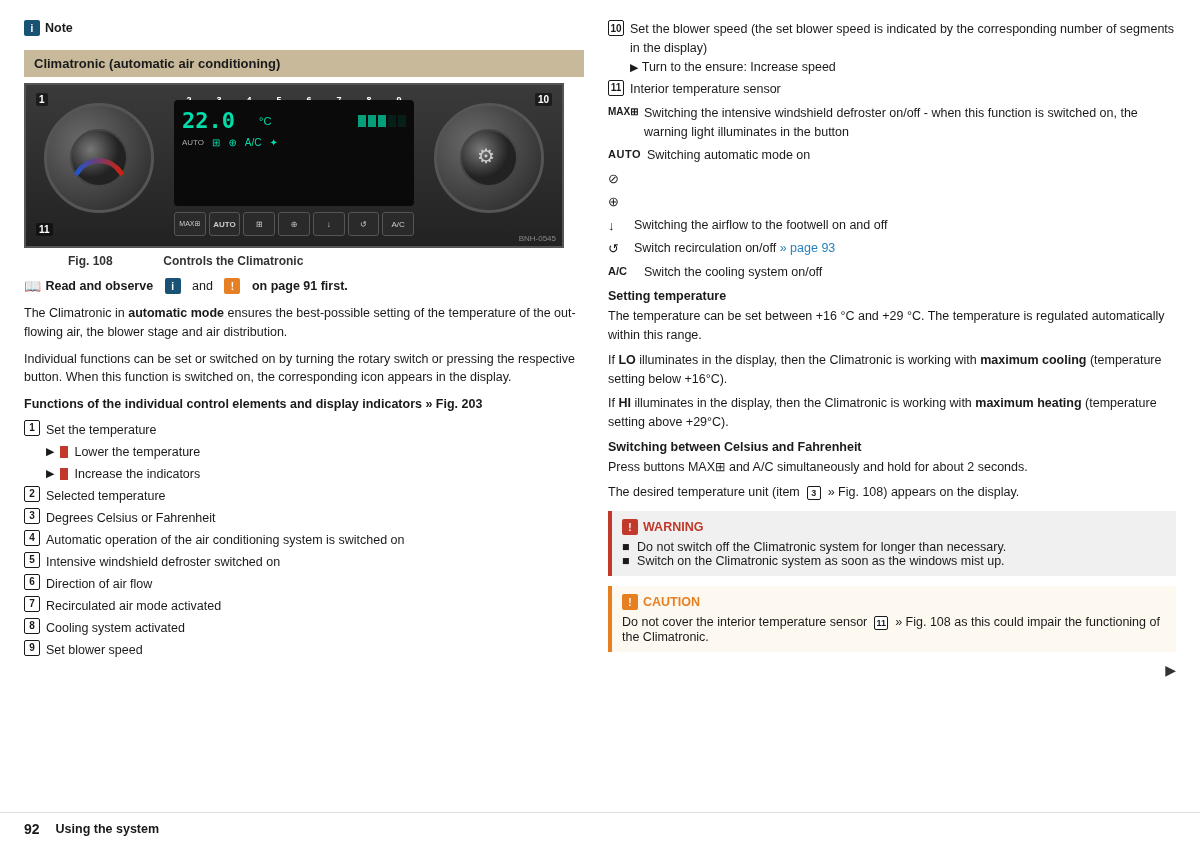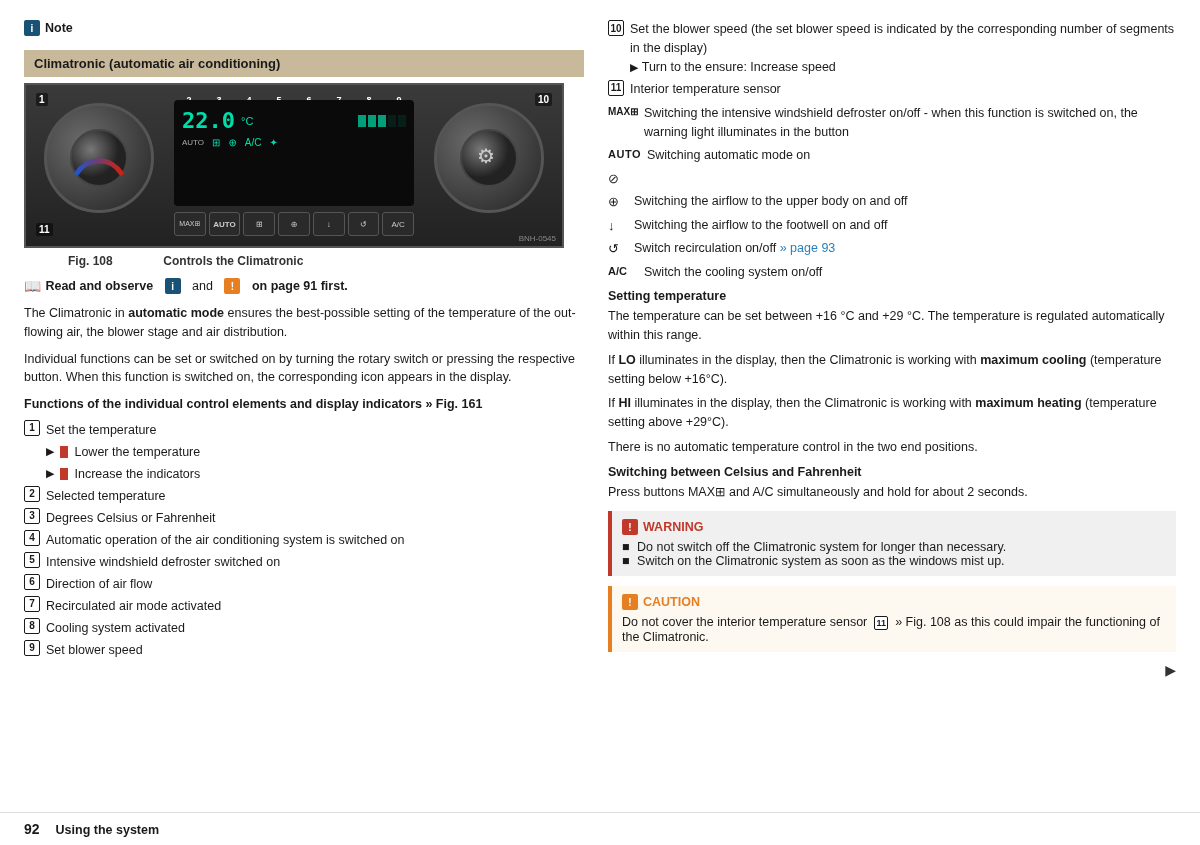--- a/index.html
+++ b/index.html
@@ -247,21 +247,21 @@
       font-weight: bold;
       color: #e67e22;
       margin-bottom: 5px;
     }
     .bullet {
       display: inline-block;
       margin-right: 4px;
     }
     .page-footer {
       display: flex;
-      align-items: flex-end;
+      align-items: center;
       padding: 8px 24px;
       border-top: 1px solid #ddd;
       font-size: 12.5px;
       font-weight: bold;
     }
     .page-num {
       font-size: 14px;
       font-weight: bold;
       margin-right: 16px;
     }
@@ -315,21 +315,21 @@
       bottom: 40px;
       background: #0a0a0a;
       border-radius: 4px;
       padding: 8px;
       display: flex;
       flex-direction: column;
     }
     .display-top {
       display: flex;
       align-items: center;
-      gap: 6px;
+      gap: 24px;
       color: #00ddaa;
     }
     .temp-val {
       font-size: 22px;
       font-weight: bold;
       font-family: monospace;
       color: #00ddaa;
     }
     .temp-sup {
       font-size: 11px;
@@ -487,21 +487,21 @@
       &nbsp;<span class="icon-note">i</span>
       &nbsp;<span>and</span>
       &nbsp;<span class="icon-caution">!</span>
       &nbsp;<strong>on page 91 first.</strong>
     </div>
 
     <p>The Climatronic in <strong>automatic mode</strong> ensures the best-possible setting of the temperature of the out-flowing air, the blower stage and air distribution.</p>
     <p>Individual functions can be set or switched on by turning the rotary switch or pressing the respective button. When this function is switched on, the corresponding icon appears in the display.</p>
 
     <p class="functions-header">
-      <span>Functions of the individual control elements and display indicators » Fig. 161</span>
+      <span>Functions of the individual control elements and display indicators » Fig. 203</span>
     </p>
 
     <ul class="function-list">
       <li>
         <span class="num-badge">1</span>
         <span>Set the temperature</span>
       </li>
       <li style="margin-left:22px; align-items:center;">
         <span class="arrow">▶</span>
         <span class="color-red-sq"></span>
@@ -571,21 +571,20 @@
     <div class="item-row" style="margin-bottom:4px;">
       <span class="auto-label" style="min-width:30px;">AUTO</span>
       <span>Switching automatic mode on</span>
     </div>
 
     <div class="item-row" style="margin-bottom:4px;">
       <span style="min-width:20px;font-size:13px;">⊘</span>
     </div>
     <div class="item-row" style="margin-bottom:4px;">
       <span style="min-width:20px;font-size:13px;">⊕</span>
-      <span>Switching the airflow to the upper body on and off</span>
     </div>
     <div class="item-row" style="margin-bottom:4px;">
       <span style="min-width:20px;font-size:13px;">↓</span>
       <span>Switching the airflow to the footwell on and off</span>
     </div>
 
     <div class="item-row" style="margin-bottom:4px;">
       <span style="min-width:20px;font-size:13px;">↺</span>
       <span>
         <span>Switch recirculation on/off</span>
@@ -600,24 +599,28 @@
 
 
     <div class="section-header">Setting temperature</div>
     <p>The temperature can be set between +16 °C and +29 °C. The temperature is regulated automatically within this range.</p>
     <p>
       If <strong>LO</strong> illuminates in the display, then the Climatronic is working with <strong>maximum cooling</strong> (temperature setting below +16°C).
     </p>
     <p>
       If <strong>HI</strong> illuminates in the display, then the Climatronic is working with <strong>maximum heating</strong> (temperature setting above +29°C).
     </p>
-    <p>There is no automatic temperature control in the two end positions.</p>
 
     <div class="section-header">Switching between Celsius and Fahrenheit</div>
     <p>Press buttons MAX⊞ and A/C simultaneously and hold for about 2 seconds.</p>
+    <p>
+      <span>The desired temperature unit (item</span>
+      &nbsp;<span class="num-badge-sm">3</span>&nbsp;
+      <span>» Fig. 108) appears on the display.</span>
+    </p>
 
     <div class="warning-box">
       <div class="warn-title">
         <span class="icon-warning">!</span>
         <span>WARNING</span>
       </div>
       <div>
         <span class="bullet">■</span>
         <span>Do not switch off the Climatronic system for longer than necessary.</span>
       </div>

